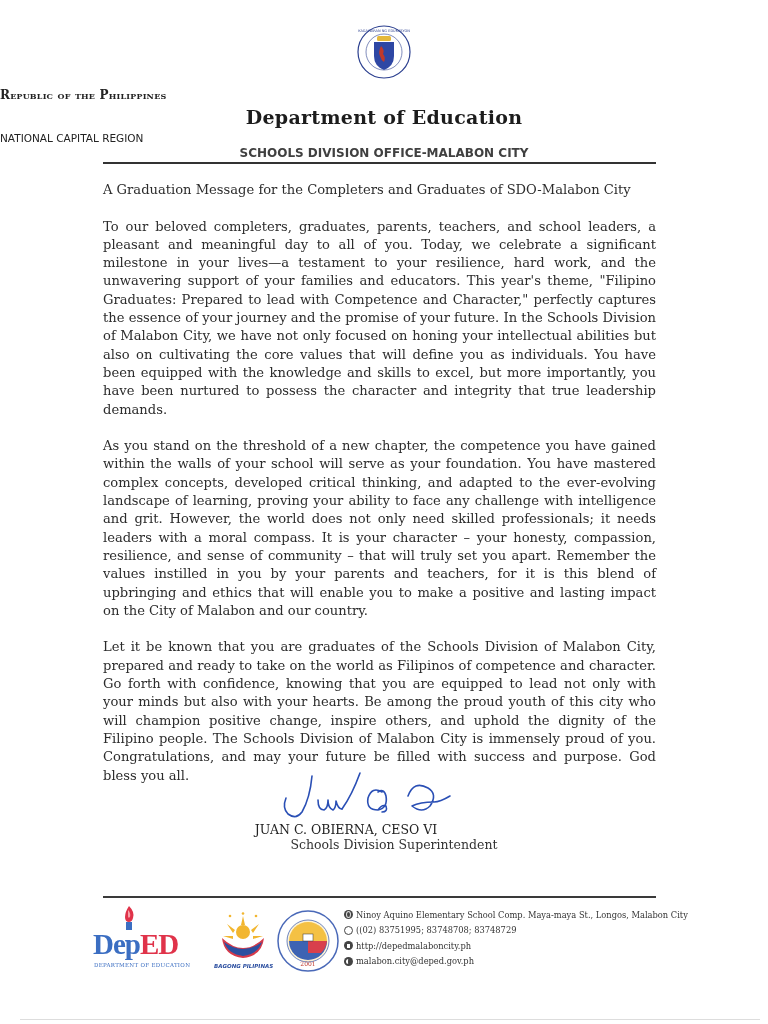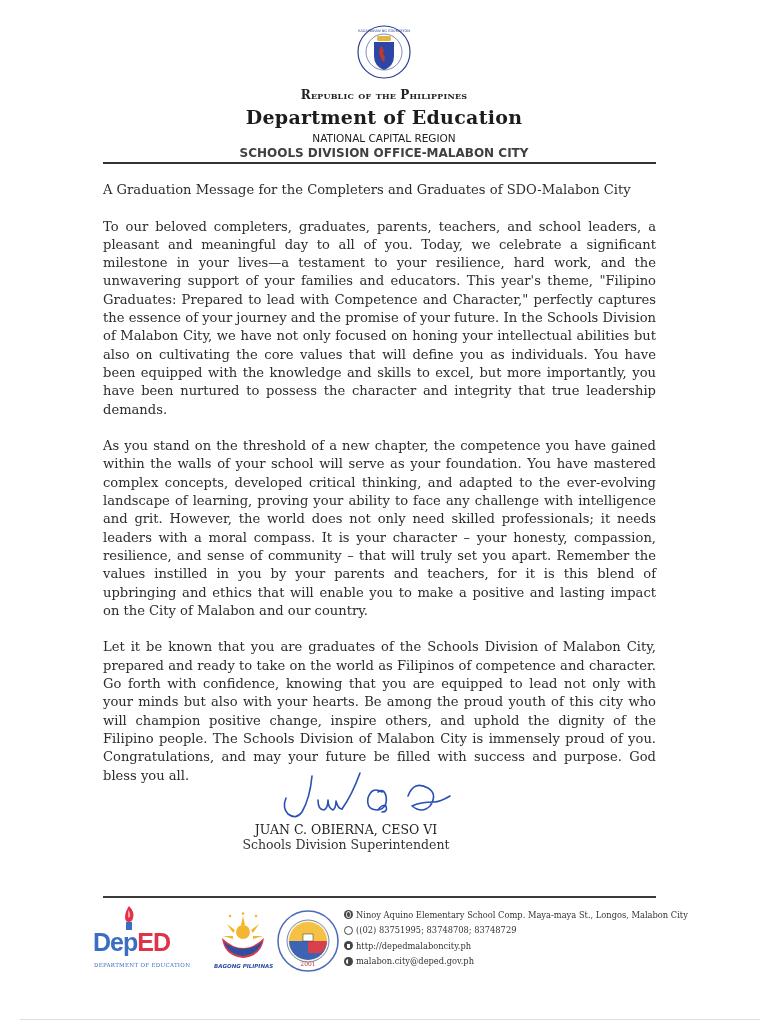--- a/index.html
+++ b/index.html
@@ -6,30 +6,30 @@
   body {
     width: 768px; height: 1024px; background: #ffffff; position: relative; overflow: hidden;
     color: #2a2a2a;
     font-family: "DejaVu Serif", serif;
   }
   .abs { position: absolute; }
 
   
   .seal { left: 356px; top: 24px; width: 56px; height: 56px; }
   .republic {
-    left: 0; width: 768px; top: 88px; text-align: center;
+    left: 0; width: 768px; top: 88px; text-align: left;
     font-family: "DejaVu Serif", serif; font-weight: bold; font-size: 12px; color: #222; letter-spacing: 0.2px;
     font-variant: small-caps;
   }
   .deped-title {
     left: 0; width: 768px; top: 106px; text-align: center;
     font-family: "DejaVu Serif", serif; font-weight: bold; font-size: 19px; color: #1c1c1c; letter-spacing: 0.3px;
   }
   .region {
-    left: 0; width: 768px; top: 132px; text-align: center;
+    left: 0; width: 768px; top: 132px; text-align: left;
     font-family: "DejaVu Sans", sans-serif; font-size: 10.5px; color: #222;
   }
   .sdo {
     left: 0; width: 768px; top: 146px; text-align: center;
     font-family: "DejaVu Sans", sans-serif; font-weight: bold; font-size: 12px; color: #404040;
   }
   .header-rule { left: 103px; width: 553px; top: 162px; height: 2px; background: #333; }
 
   
   .letter {
@@ -41,27 +41,27 @@
   .letter .title { text-align: left; }
 
   
   .signature { left: 278px; top: 770px; width: 190px; height: 52px; }
   .sig-name {
     left: 0; width: 692px; top: 822px; text-align: center;
     font-family: "DejaVu Serif", serif; font-weight: normal; font-size: 12.5px; color: #222;
   }
   .sig-title {
     left: 0; width: 692px; top: 837px; text-align: center;
-    font-family: "DejaVu Serif", serif; font-size: 12.5px; color: #333;
+    font-family: "DejaVu Serif", serif; font-size: 12.5px; color: #333; padding-left: 48px;
   }
 
   
   .footer-rule { left: 103px; width: 553px; top: 896px; height: 2px; background: #3a3a3a; }
   .deped-word {
-    left: 93px; top: 928px; font-family: Liberation Sans, sans-serif; font-weight: bold; font-size: 25px; letter-spacing: -1px;
+    left: 93px; top: 928px; font-family: Liberation Serif, serif; font-weight: bold; font-size: 29px; letter-spacing: -1px;
   }
   .deped-word .de { color: #3b6ec2; }
   .deped-word .ed { color: #e0334a; }
   .deped-sub {
     left: 94px; top: 962px; font-family: "DejaVu Serif", serif; font-size: 5.5px; color: #3b6ec2; letter-spacing: 0.3px;
   }
   .bagong-logo { left: 218px; top: 912px; width: 50px; height: 50px; }
   .bagong-text {
     left: 214px; top: 963px; font-family: "DejaVu Sans", sans-serif; font-weight: bold; font-style: italic; font-size: 5.5px; color: #2c4fa0;
   }

